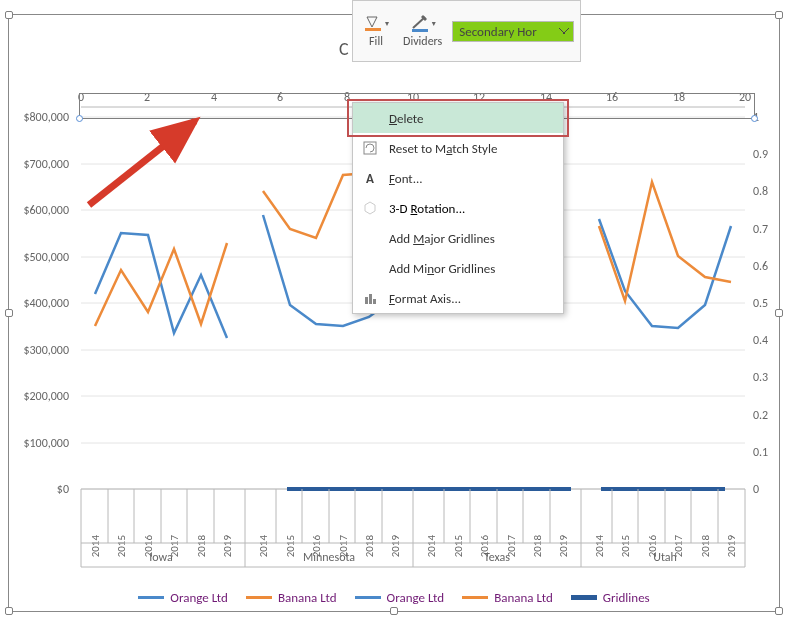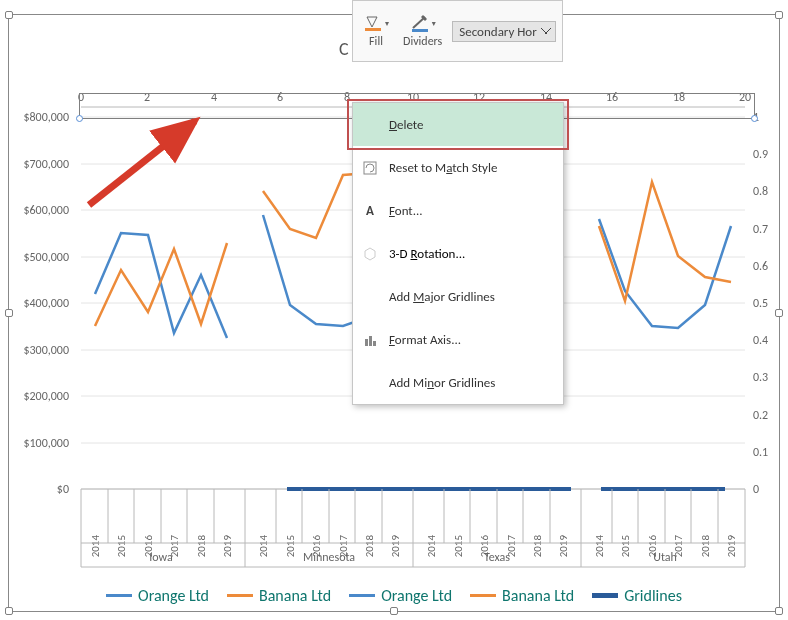--- a/index.html
+++ b/index.html
@@ -51,22 +51,22 @@
     font-size: 11px;
     color: #555;
     z-index: 30;
   }
   .tool-group { display:flex; flex-direction:column; align-items:center; gap:2px; padding:2px 4px; }
   .tool-btn { display:flex; align-items:center; gap:2px; cursor:default; }
   .chev { font-size: 8px; color:#666; }
   .tool-label { font-size: 12px; }
   .style-select {
     border: 1px solid #bbb;
-    background:#e5e5e5;
-    padding: 2px 18px 2px 6px;
+    background:#84cc16;
+    padding: 2px 36px 2px 6px;
     font-size: 13px;
     color:#444;
     position: relative;
   }
   .style-select::after {
     content:""; position:absolute; right:4px; top:50%;
     width:10px; height:6px; transform:translateY(-50%);
     background: linear-gradient(45deg, transparent 45%, #444 45% 55%, transparent 55%),
                 linear-gradient(-45deg, transparent 45%, #444 45% 55%, transparent 55%);
     background-size: 6px 6px; background-repeat:no-repeat;
@@ -80,21 +80,21 @@
     width: 212px;
     background: #fff;
     border: 1px solid #c6c6c6;
     box-shadow: 2px 2px 6px rgba(0,0,0,0.25);
     font-size: 13px;
     color: #333;
     z-index: 25;
   }
   .context-menu .row {
     display:flex; align-items:center;
-    height: 43px;
+    height: 30px;
     padding: 0 10px 0 8px;
     gap: 10px;
   }
   .context-menu .ico { width:18px; display:flex; justify-content:center; color:#666; font-size:13px; }
   .context-menu .label u { text-decoration: underline; }
   .context-menu .disabled { color:#000000; }
   .context-menu .highlight {
     background: #c9e8d7;
     position: relative;
   }
@@ -128,21 +128,21 @@
     pointer-events:none;
   }
 
   
   svg.plot { position:absolute; left:0; top:0; }
 
   .legend {
     position:absolute;
     left: 0; right:0; bottom: 6px;
     display:flex; justify-content:center; gap:18px;
-    font-size: 16px; color:#0f766e;
+    font-size: 13px; color:#701a75;
   }
   .legend .item { display:flex; align-items:center; gap:6px; }
   .legend .sw { width:26px; height:3px; }
 </style>
 </head>
 <body>
 
 <div class="chart-frame">
   <div class="handle h-tl"></div>
   <div class="handle h-tm"></div>
@@ -393,26 +393,26 @@
           <path d="M2 10 L7 13 L12 10 L12 4 L7 1 L2 4 Z" fill="none" stroke="#ccc"></path>
         </svg>
     </span>
     <span class="label">3-D <u>R</u>otation...</span>
   </div>
   <div class="row">
     <span class="ico"></span>
     <span class="label">Add <u>M</u>ajor Gridlines</span>
   </div>
   <div class="row">
+    <span class="ico"></span>
+    <span class="label">Add Mi<u>n</u>or Gridlines</span>
+  </div>
+  <div class="row">
     <span class="ico">
       <svg width="14" height="14">
           <rect x="2" y="6" width="3" height="7" fill="#888"></rect>
           <rect x="6" y="3" width="3" height="10" fill="#888"></rect>
           <rect x="10" y="8" width="3" height="5" fill="#888"></rect>
         </svg>
     </span>
     <span class="label"><u>F</u>ormat Axis...</span>
   </div>
-  <div class="row">
-    <span class="ico"></span>
-    <span class="label">Add Mi<u>n</u>or Gridlines</span>
-  </div>
 </div>
 
 </body></html>

